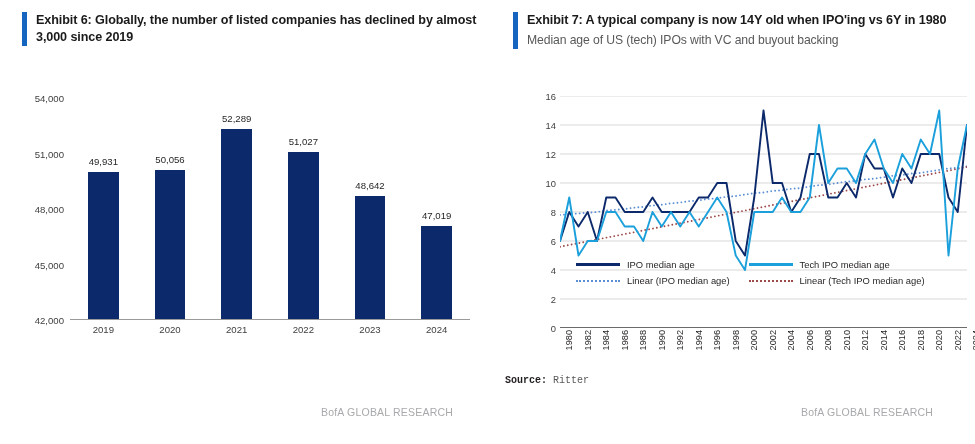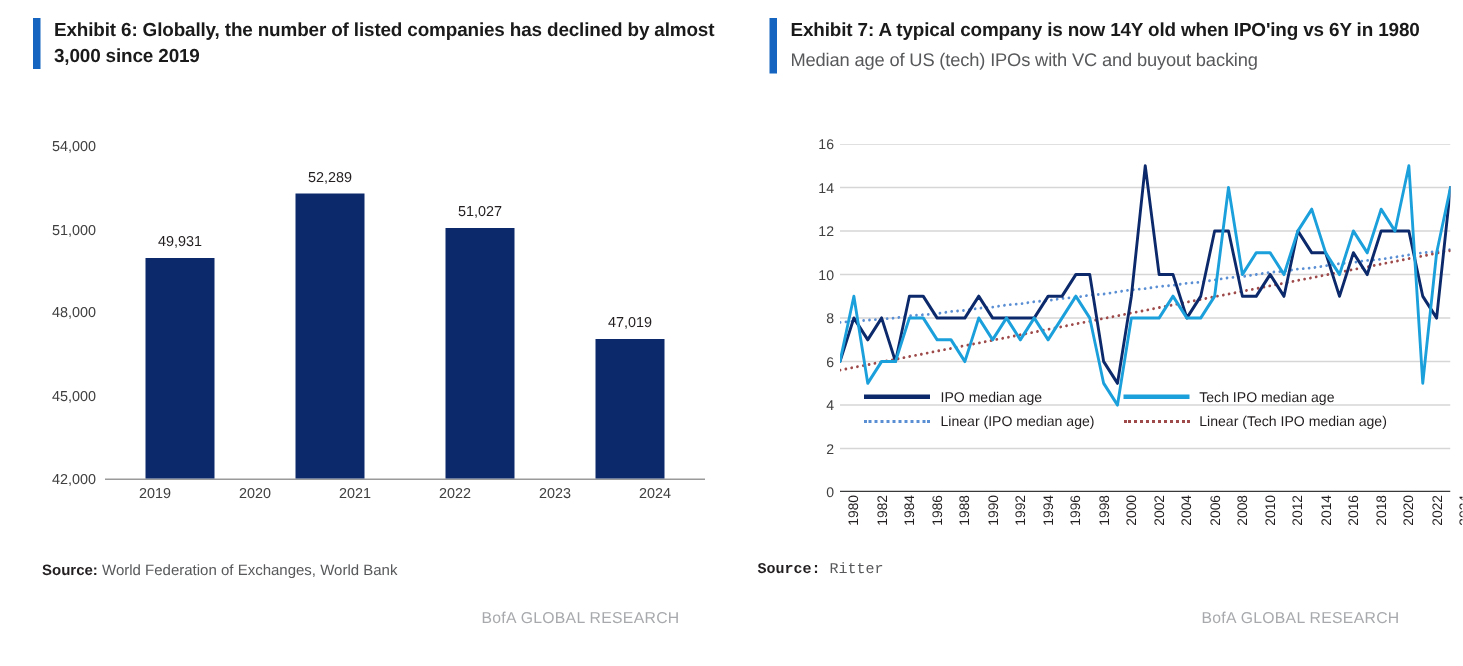--- a/index.html
+++ b/index.html
@@ -217,47 +217,51 @@
           <div class="bc-ylabel" style="top: 55.5px;">51,000</div>
           <div class="bc-ylabel" style="top: 0px;">54,000</div>
         </div>
       <div class="bc-plot">
         <div class="bc-bars" id="bc-bars">
             <div class="bc-col">
               <div class="bc-bar" style="height: 146.724px; background: rgb(12, 42, 107);"></div>
               <div class="bc-value" style="bottom: 151.724px;">49,931</div>
             </div>
             <div class="bc-col">
+              <div class="bc-bar" style="height: 149.036px; background: rgb(12, 42, 107);"></div>
+              <div class="bc-value" style="bottom: 154.036px;">50,056</div>
+            </div>
+            <div class="bc-col">
               <div class="bc-bar" style="height: 190.346px; background: rgb(12, 42, 107);"></div>
               <div class="bc-value" style="bottom: 195.346px;">52,289</div>
             </div>
             <div class="bc-col">
               <div class="bc-bar" style="height: 166.999px; background: rgb(12, 42, 107);"></div>
               <div class="bc-value" style="bottom: 171.999px;">51,027</div>
+            </div>
+            <div class="bc-col">
+              <div class="bc-bar" style="height: 122.877px; background: rgb(12, 42, 107);"></div>
+              <div class="bc-value" style="bottom: 127.877px;">48,642</div>
             </div>
             <div class="bc-col">
               <div class="bc-bar" style="height: 92.8515px; background: rgb(12, 42, 107);"></div>
               <div class="bc-value" style="bottom: 97.8515px;">47,019</div>
             </div>
           </div>
       </div>
       <div class="bc-xlabels" id="bc-xlabels">
           <div class="bc-xlabel">2019</div>
           <div class="bc-xlabel">2020</div>
           <div class="bc-xlabel">2021</div>
           <div class="bc-xlabel">2022</div>
           <div class="bc-xlabel">2023</div>
           <div class="bc-xlabel">2024</div>
         </div>
     </div>
 
-    <div class="source-line">
-      <b>Source:</b>
-      <span>World Federation of Exchanges, World Bank</span>
-    </div>
     <div class="brand-line">BofA GLOBAL RESEARCH</div>
   </div>
 
   <div class="panel panel-right">
 
     <div class="exhibit-header">
       <div class="accent-bar"></div>
       <div class="header-text">
         <div class="exhibit-title">Exhibit 7: A typical company is now 14Y old when IPO'ing vs 6Y in 1980</div>
         <div class="exhibit-subtitle">Median age of US (tech) IPOs with VC and buyout backing</div>

